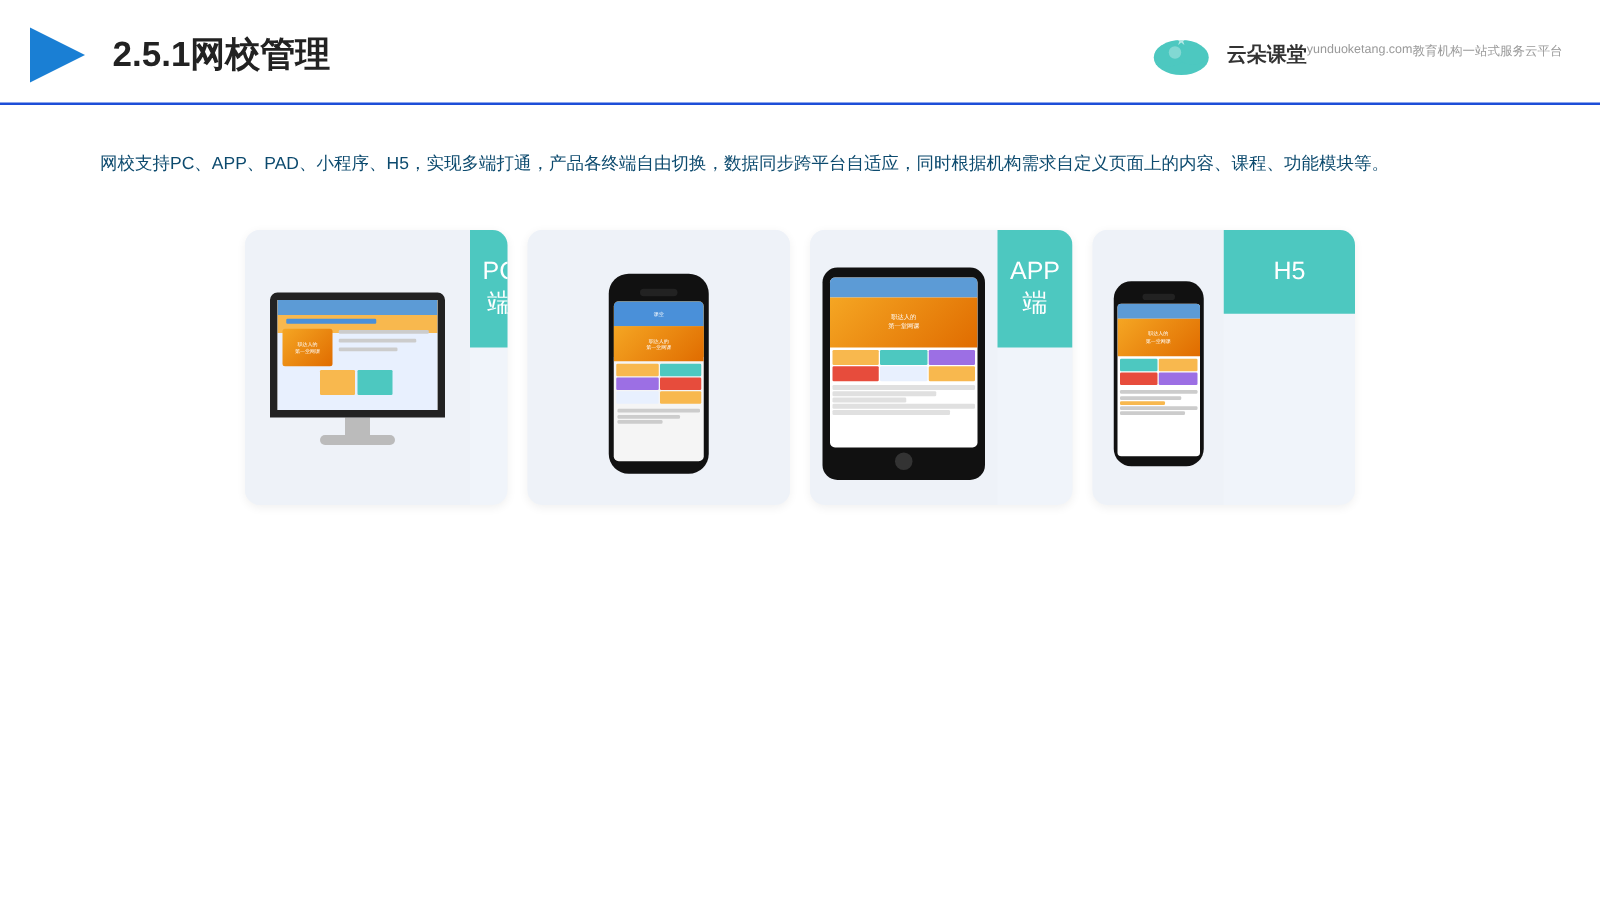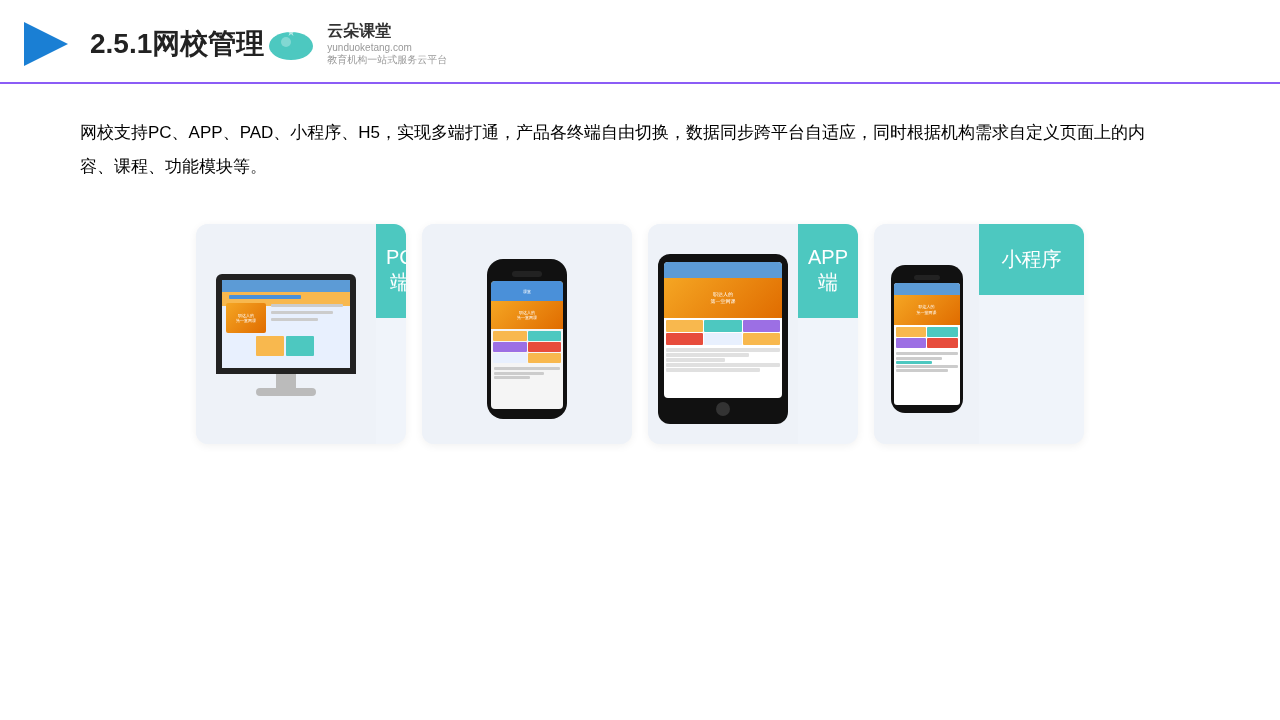--- a/index.html
+++ b/index.html
@@ -8,43 +8,44 @@
       height: 720px;
       background: #fff;
       font-family: 'Microsoft YaHei', 'PingFang SC', sans-serif;
       overflow: hidden;
     }
 
     
     .header {
       display: flex;
       align-items: center;
+      justify-content: space-between;
       padding: 18px 30px 12px 20px;
-      border-bottom: 2px solid #8b5cf6;
+      border-bottom: 2px solid #1d4ed8;
     }
     .header-left {
       display: flex;
       align-items: center;
       gap: 18px;
     }
     .play-icon {
       width: 52px;
       height: 52px;
     }
     .page-title {
       font-size: 28px;
       font-weight: bold;
       color: #222;
     }
 
     
     .description {
       padding: 32px 112px 20px 80px;
-      font-size: 17px;
-      color: #000000;
+      font-size: 14px;
+      color: #0c4a6e;
       line-height: 2;
     }
 
     
     .cards-container {
       display: flex;
       justify-content: center;
       gap: 16px;
       padding: 20px 40px 30px 40px;
     }
@@ -289,21 +290,20 @@
     }
 
     
     .logo-wrapper {
       display: flex;
       align-items: center;
       gap: 8px;
     }
     .logo-text-area {
       display: flex;
-      flex-direction: column;
       align-items: flex-start;
     }
 
     
     .mini-line {
       height: 3px;
       background: #ccc;
       border-radius: 1px;
       margin: 1px 3px;
     }
@@ -426,40 +426,40 @@
           <div class="ts-row-line" style="width:50%;"></div>
           <div class="ts-row-line"></div>
           <div class="ts-row-line" style="width:80%;"></div>
         </div>
         <div class="tablet-home"></div>
       </div>
     </div>
     <div class="card-label">APP端</div>
   </div>
 
+
   <div class="card">
     <div class="card-image-area">
       <div class="phone-sm">
         <div class="phone-sm-notch"></div>
         <div class="phone-sm-screen">
           <div class="ts-header" style="height:12px;"></div>
           <div style="width:100%;height:30px;background:linear-gradient(135deg,#f5a623,#e06c00);display:flex;align-items:center;justify-content:center;">
             <span style="font-size:4px;color:#fff;text-align:center;line-height:1.4;">职达人的<br>第一堂网课</span>
           </div>
           <div style="display:flex;flex-wrap:wrap;padding:2px;gap:1px;">
+            <div style="width:calc(50% - 0.5px);height:10px;background:#4DC8C0;border-radius:1px;"></div>
             <div style="width:calc(50% - 0.5px);height:10px;background:#f8b84e;border-radius:1px;"></div>
-            <div style="width:calc(50% - 0.5px);height:10px;background:#4DC8C0;border-radius:1px;"></div>
+            <div style="width:calc(50% - 0.5px);height:10px;background:#e74c3c;border-radius:1px;"></div>
             <div style="width:calc(50% - 0.5px);height:10px;background:#9c6fe4;border-radius:1px;"></div>
-            <div style="width:calc(50% - 0.5px);height:10px;background:#e74c3c;border-radius:1px;"></div>
           </div>
           <div class="mini-line" style="margin:2px 2px;"></div>
-          <div class="mini-line" style="margin:1px 2px;width:70%;"></div>
-          <div class="mini-line" style="margin:1px 2px;width:55%;background:#4DC8C0;"></div>
+          <div class="mini-line" style="margin:1px 2px;width:75%;"></div>
+          <div class="mini-line" style="margin:1px 2px;width:55%;background:#f8b84e;"></div>
           <div class="mini-line" style="margin:1px 2px;"></div>
           <div class="mini-line" style="margin:1px 2px;width:80%;"></div>
         </div>
       </div>
     </div>
-    <div class="card-label">小程序</div>
-  </div>
-
+    <div class="card-label">H5</div>
+  </div>
 
 </div>
 
 </body></html>

